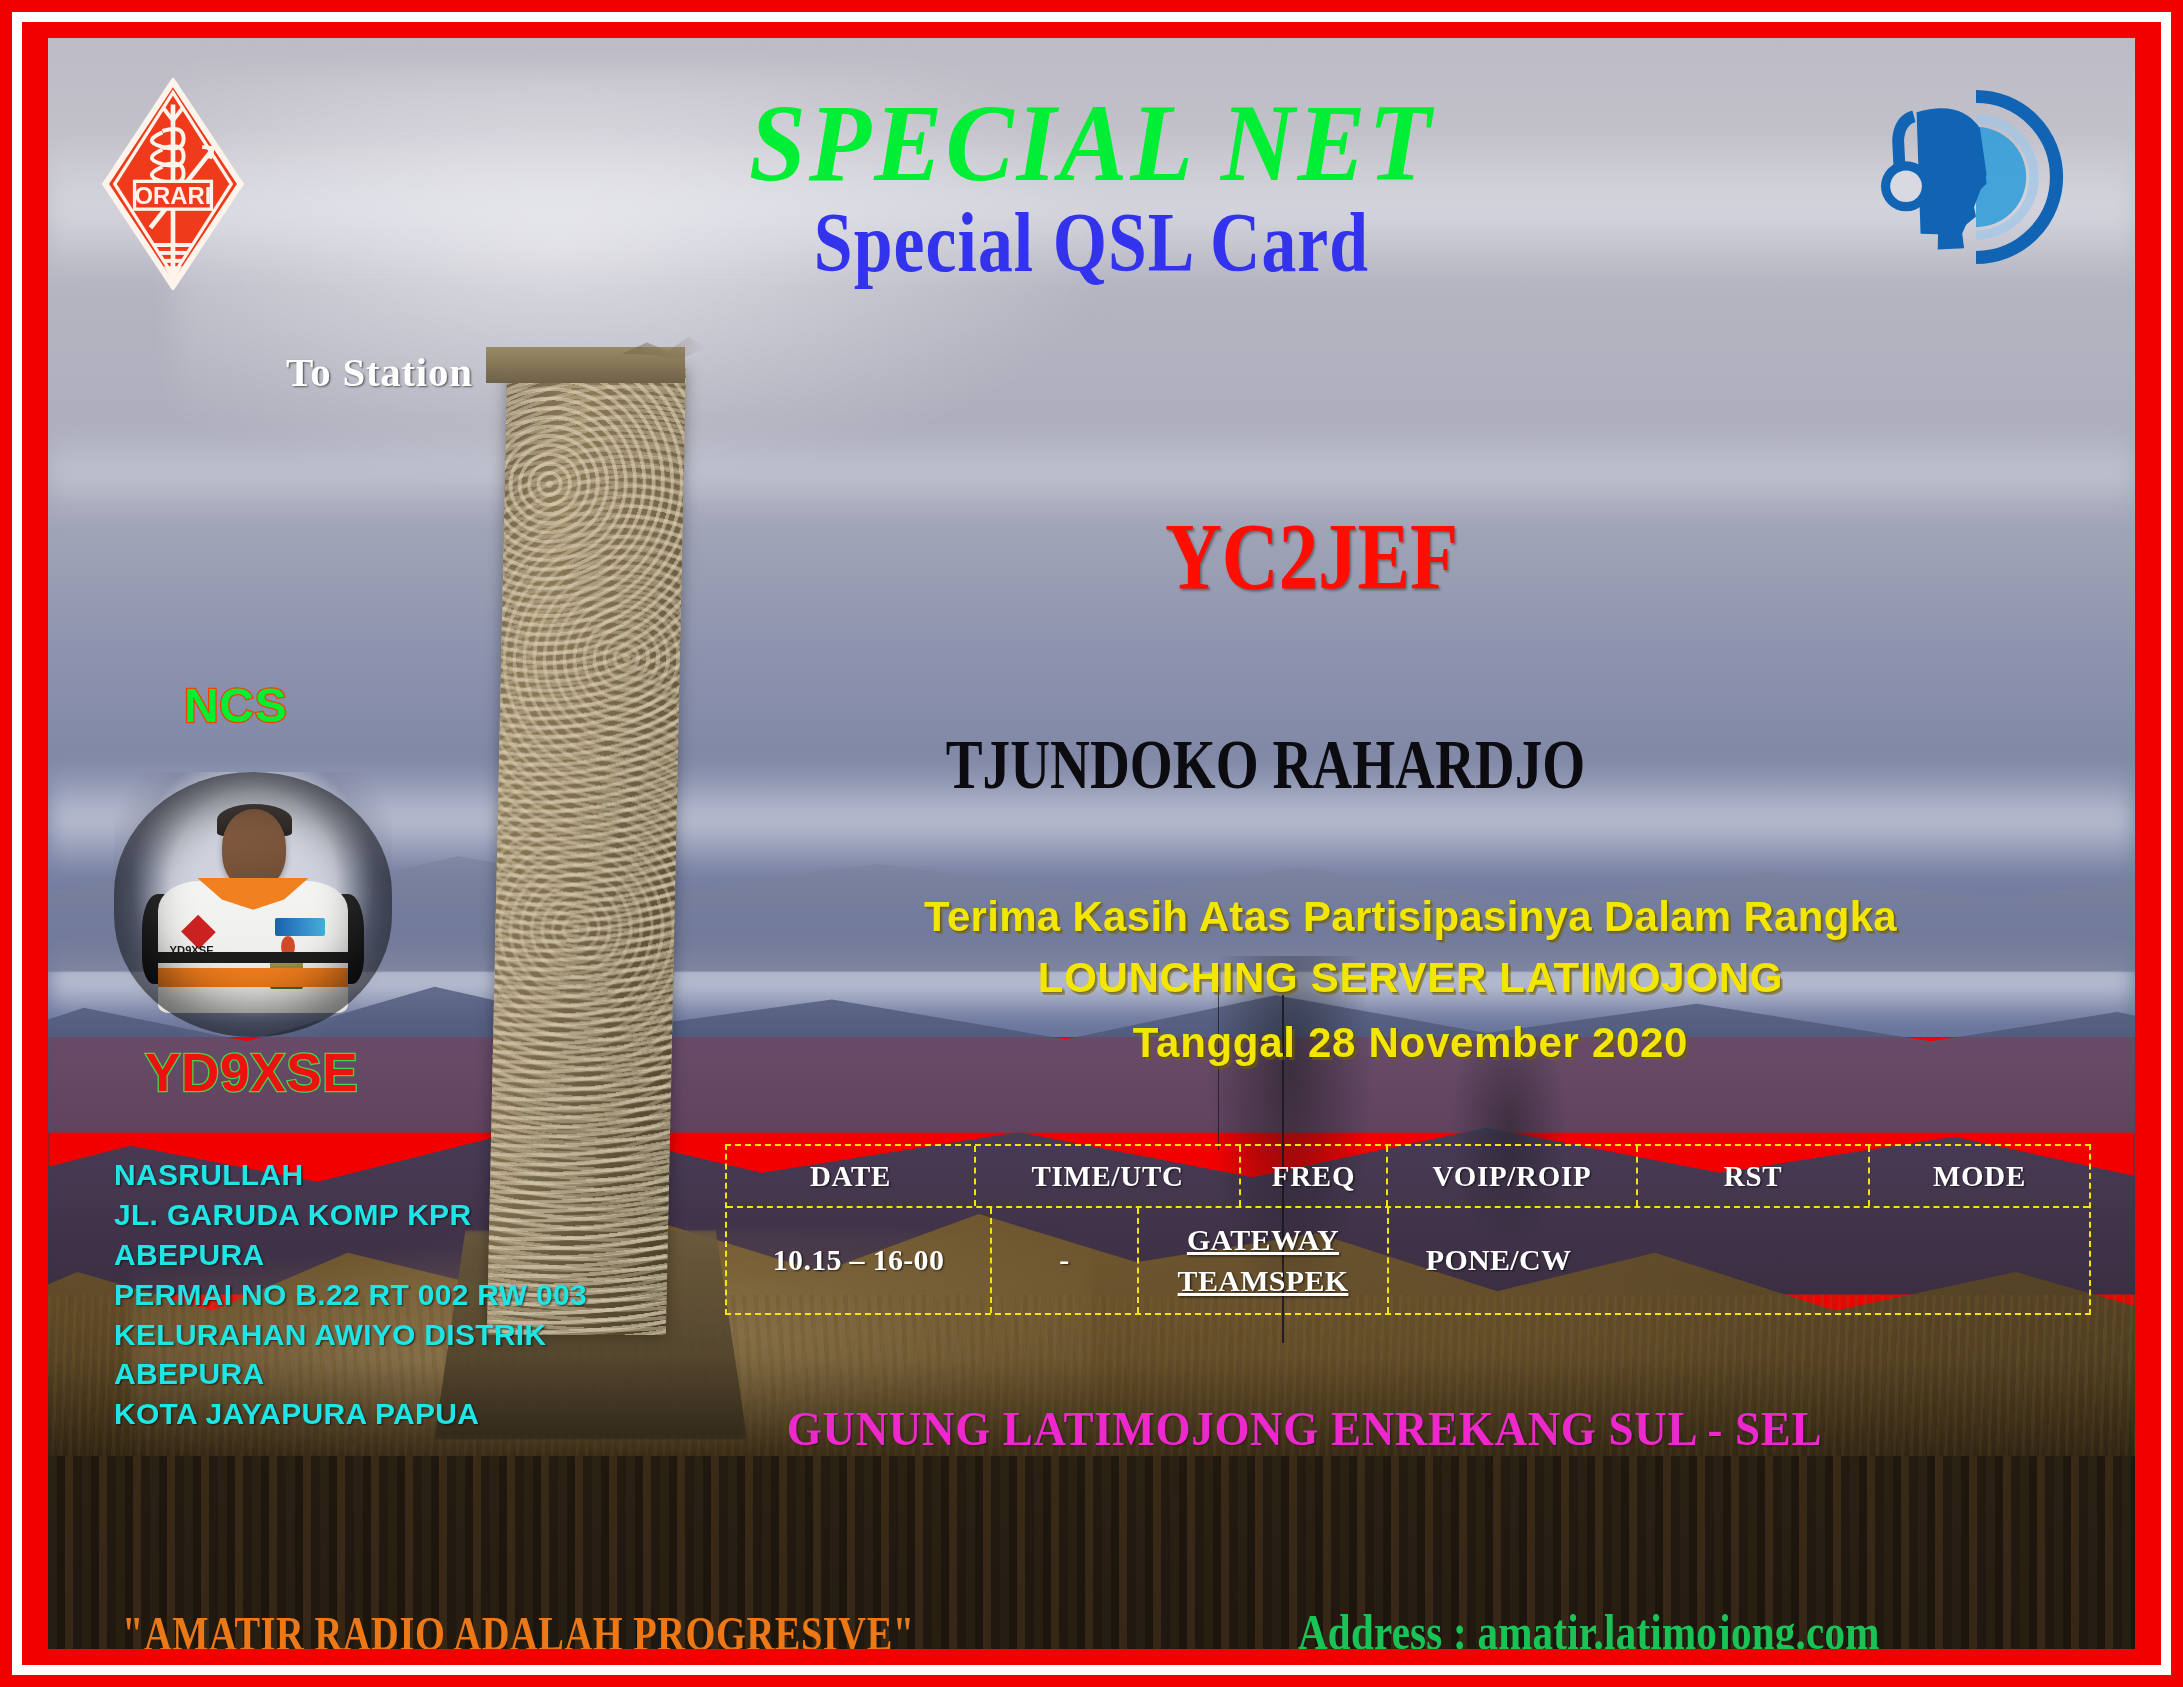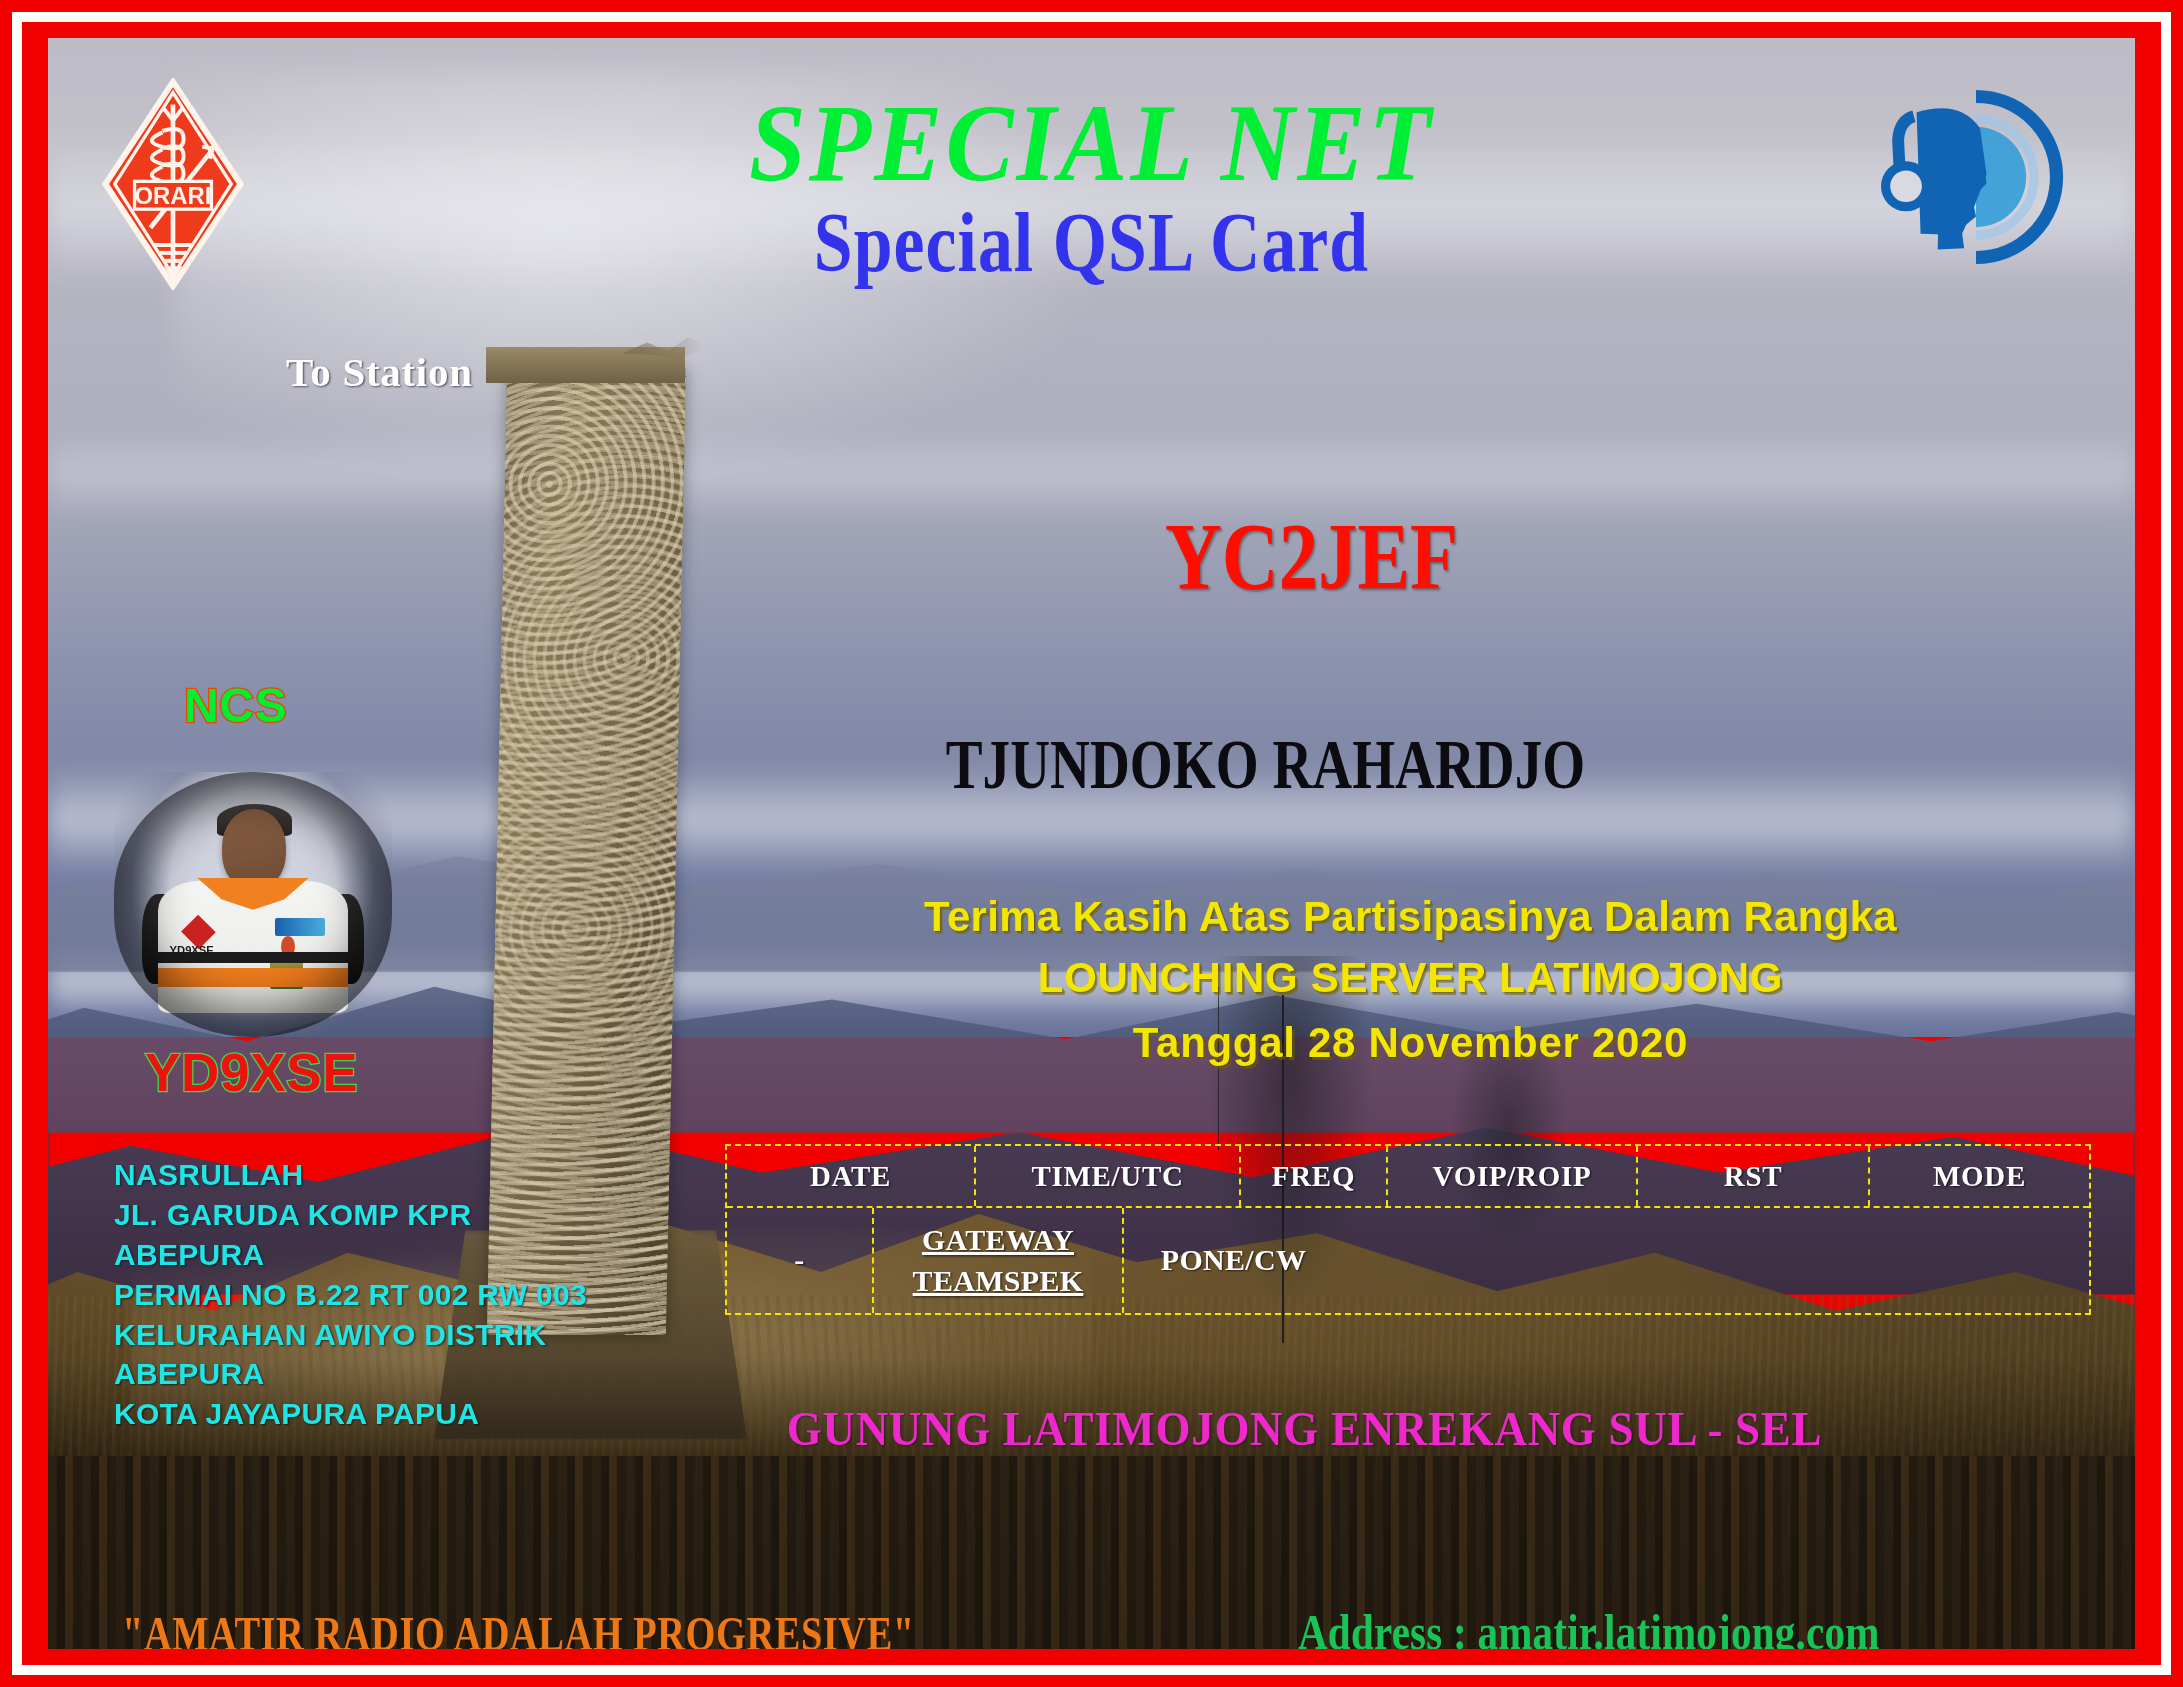--- a/index.html
+++ b/index.html
@@ -533,20 +533,21 @@
       <div class="qso-table">
         <div class="qso-row head">
           <div class="qso-cell c0">DATE</div>
           <div class="qso-cell c1">TIME/UTC</div>
           <div class="qso-cell c2">FREQ</div>
           <div class="qso-cell c3">VOIP/ROIP</div>
           <div class="qso-cell c4">RST</div>
           <div class="qso-cell c5">MODE</div>
         </div>
         <div class="qso-row body">
+          <div class="qso-cell c1">10.15 – 16-00</div>
           <div class="qso-cell c2">-</div>
           <div class="qso-cell c3" style="white-space:pre-line;text-decoration:underline;">GATEWAY
 TEAMSPEK</div>
           <div class="qso-cell c5">PONE/CW</div>
         </div>
       </div>
 
       <div class="mountain-line">GUNUNG LATIMOJONG ENREKANG SUL - SEL</div>
 
       <div class="motto">"AMATIR  RADIO ADALAH PROGRESIVE"</div>

